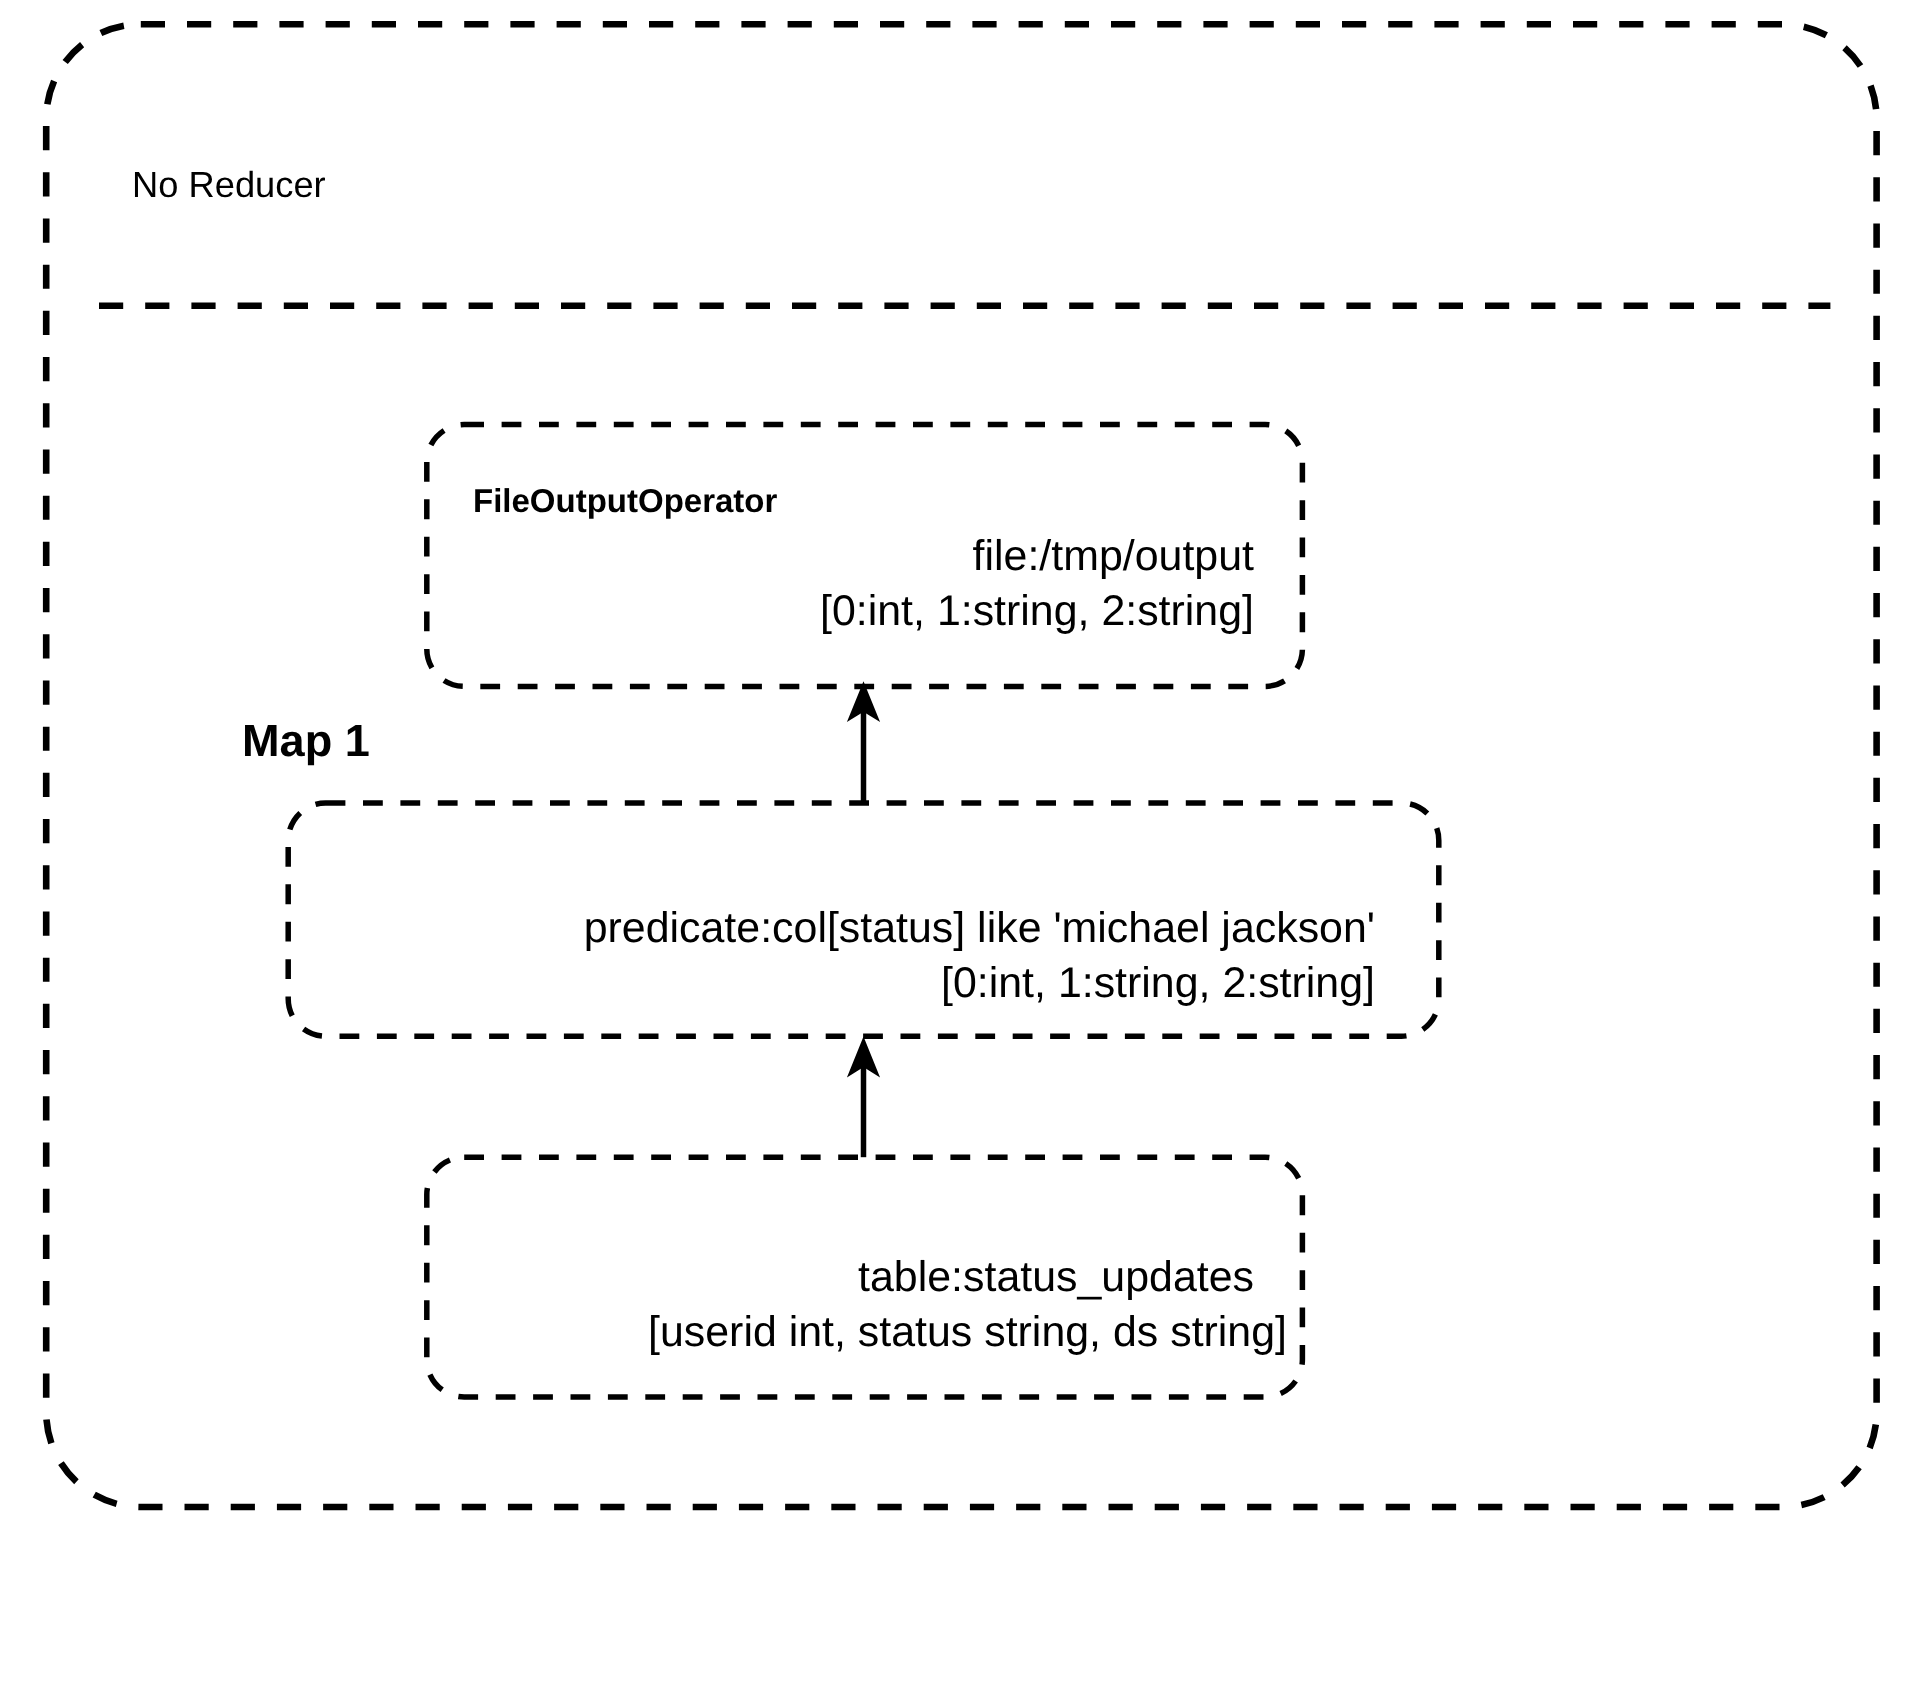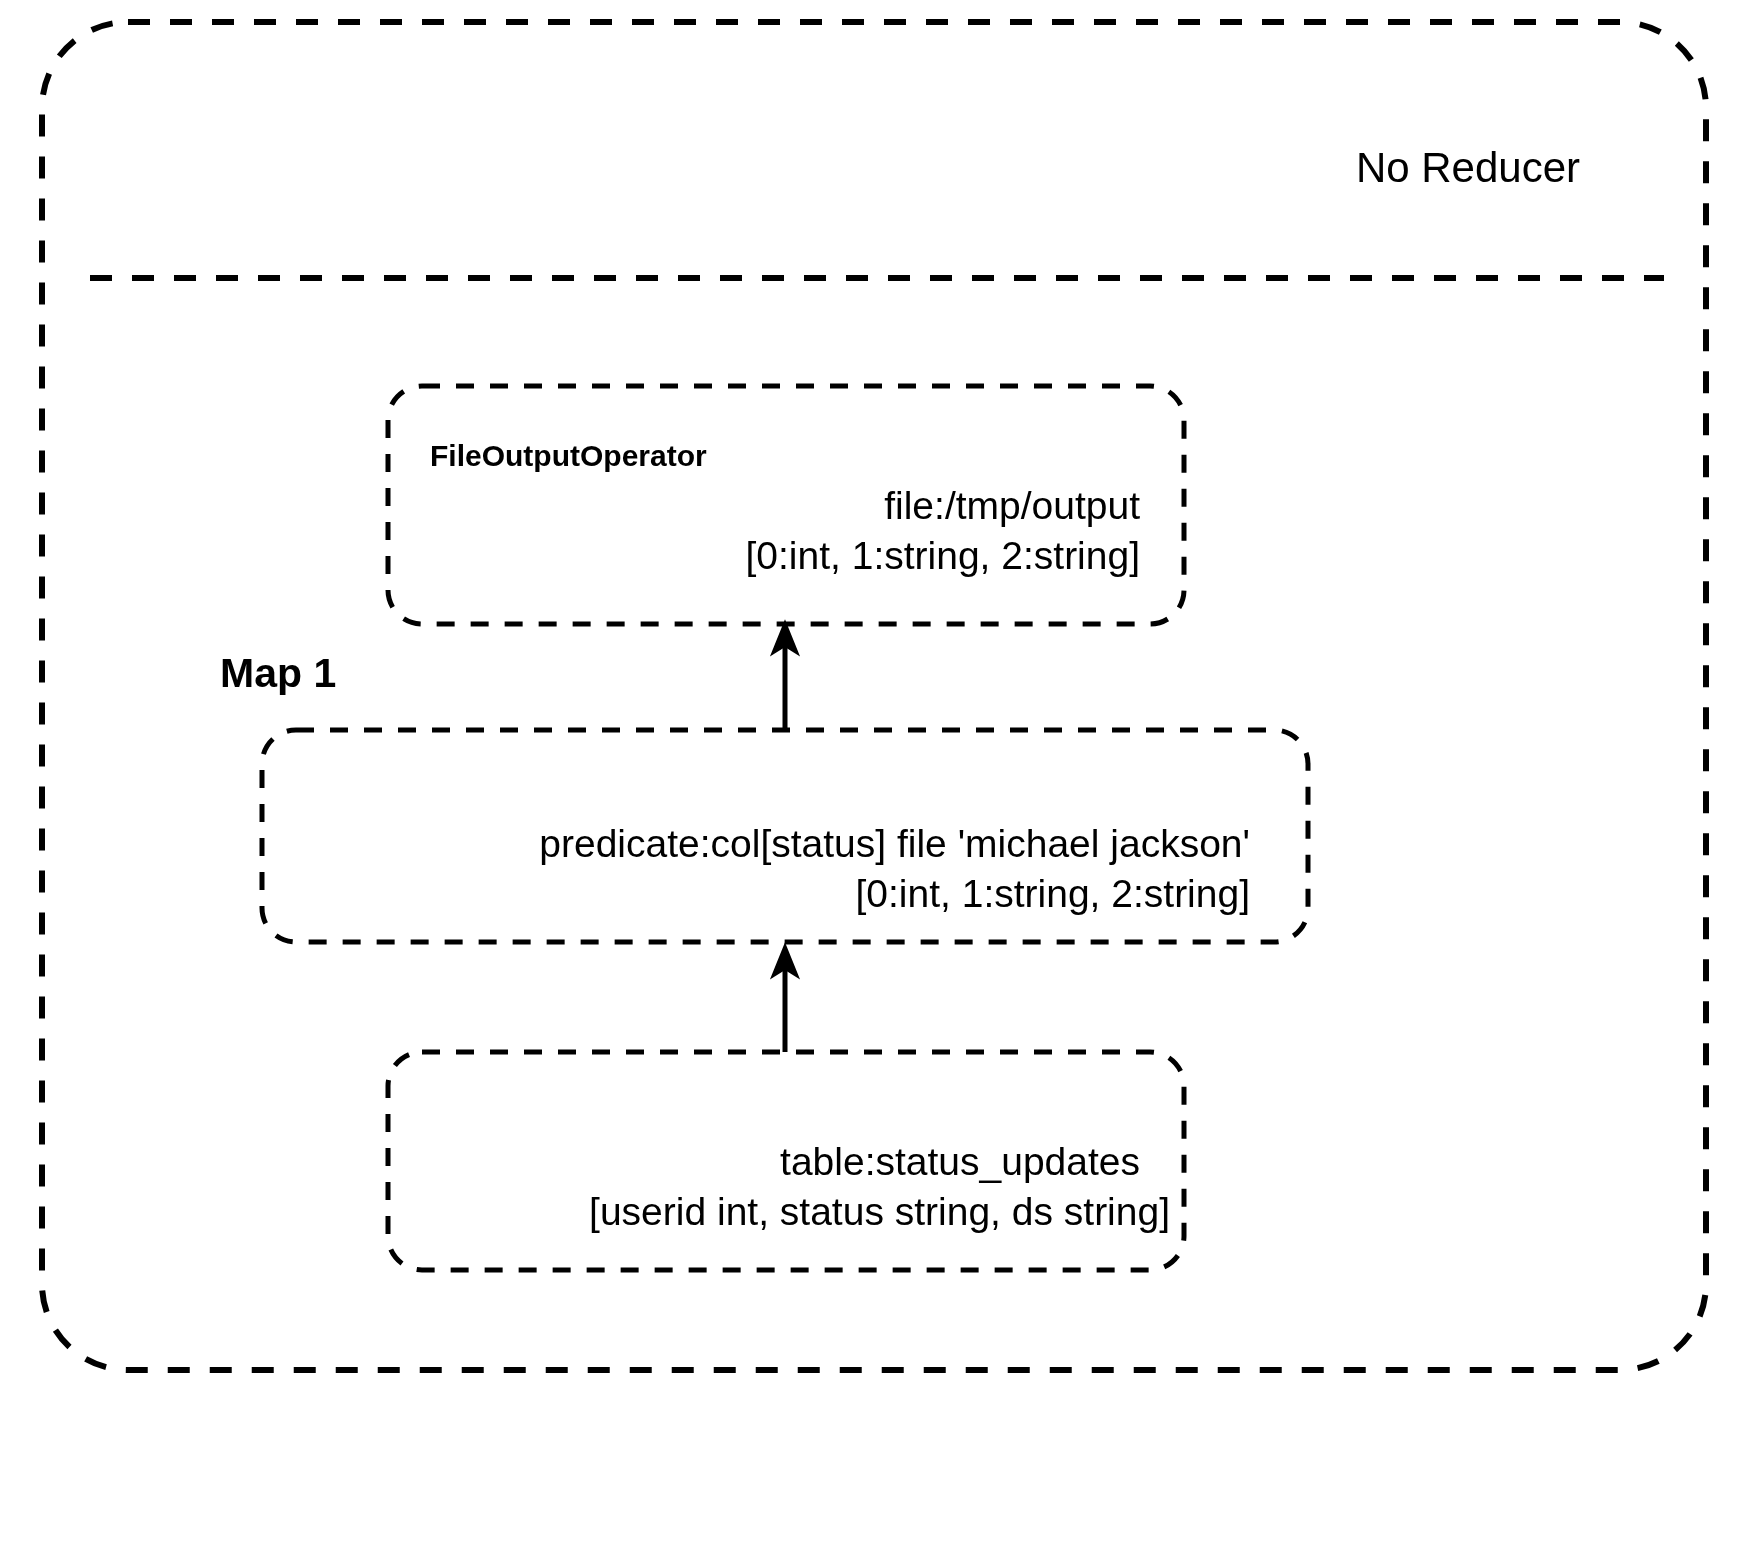--- a/index.html
+++ b/index.html
@@ -44,22 +44,22 @@
   .node-line {
     position: absolute;
     text-align: right;
     font-weight: normal;
     font-size: 39px;
     line-height: 48px;
     white-space: nowrap;
   }
   .graph-title {
     position: absolute;
-    text-align: right;
-    font-size: 42px;
+    text-align: left;
+    font-size: 33px;
     line-height: 56px;
     white-space: nowrap;
   }
   .stage-label {
     position: absolute;
     text-align: left;
     font-size: 41px;
     line-height: 50px;
     white-space: nowrap;
   }
@@ -116,20 +116,20 @@
   <div class="text-layer">
 
     <div class="graph-title" id="outer-container-title">No Reducer</div>
 
     <div class="node-title" id="fileoutput-title">FileOutputOperator</div>
     <div class="node-line" id="fileoutput-l1">file:/tmp/output</div>
     <div class="node-line" id="fileoutput-l2">[0:int, 1:string, 2:string]</div>
 
     <div class="stage-label" id="map-stage-label">Map 1</div>
 
-    <div class="node-line" id="filter-l1">predicate:col[status] file 'michael jackson'</div>
+    <div class="node-line" id="filter-l1">predicate:col[status] like 'michael jackson'</div>
     <div class="node-line" id="filter-l2">[0:int, 1:string, 2:string]</div>
 
     <div class="node-line" id="tablescan-l2">[userid int, status string, ds string]</div>
     <div class="node-line" id="tablescan-l1">table:status_updates</div>
 
   </div>
 </div>
 
 </body></html>

